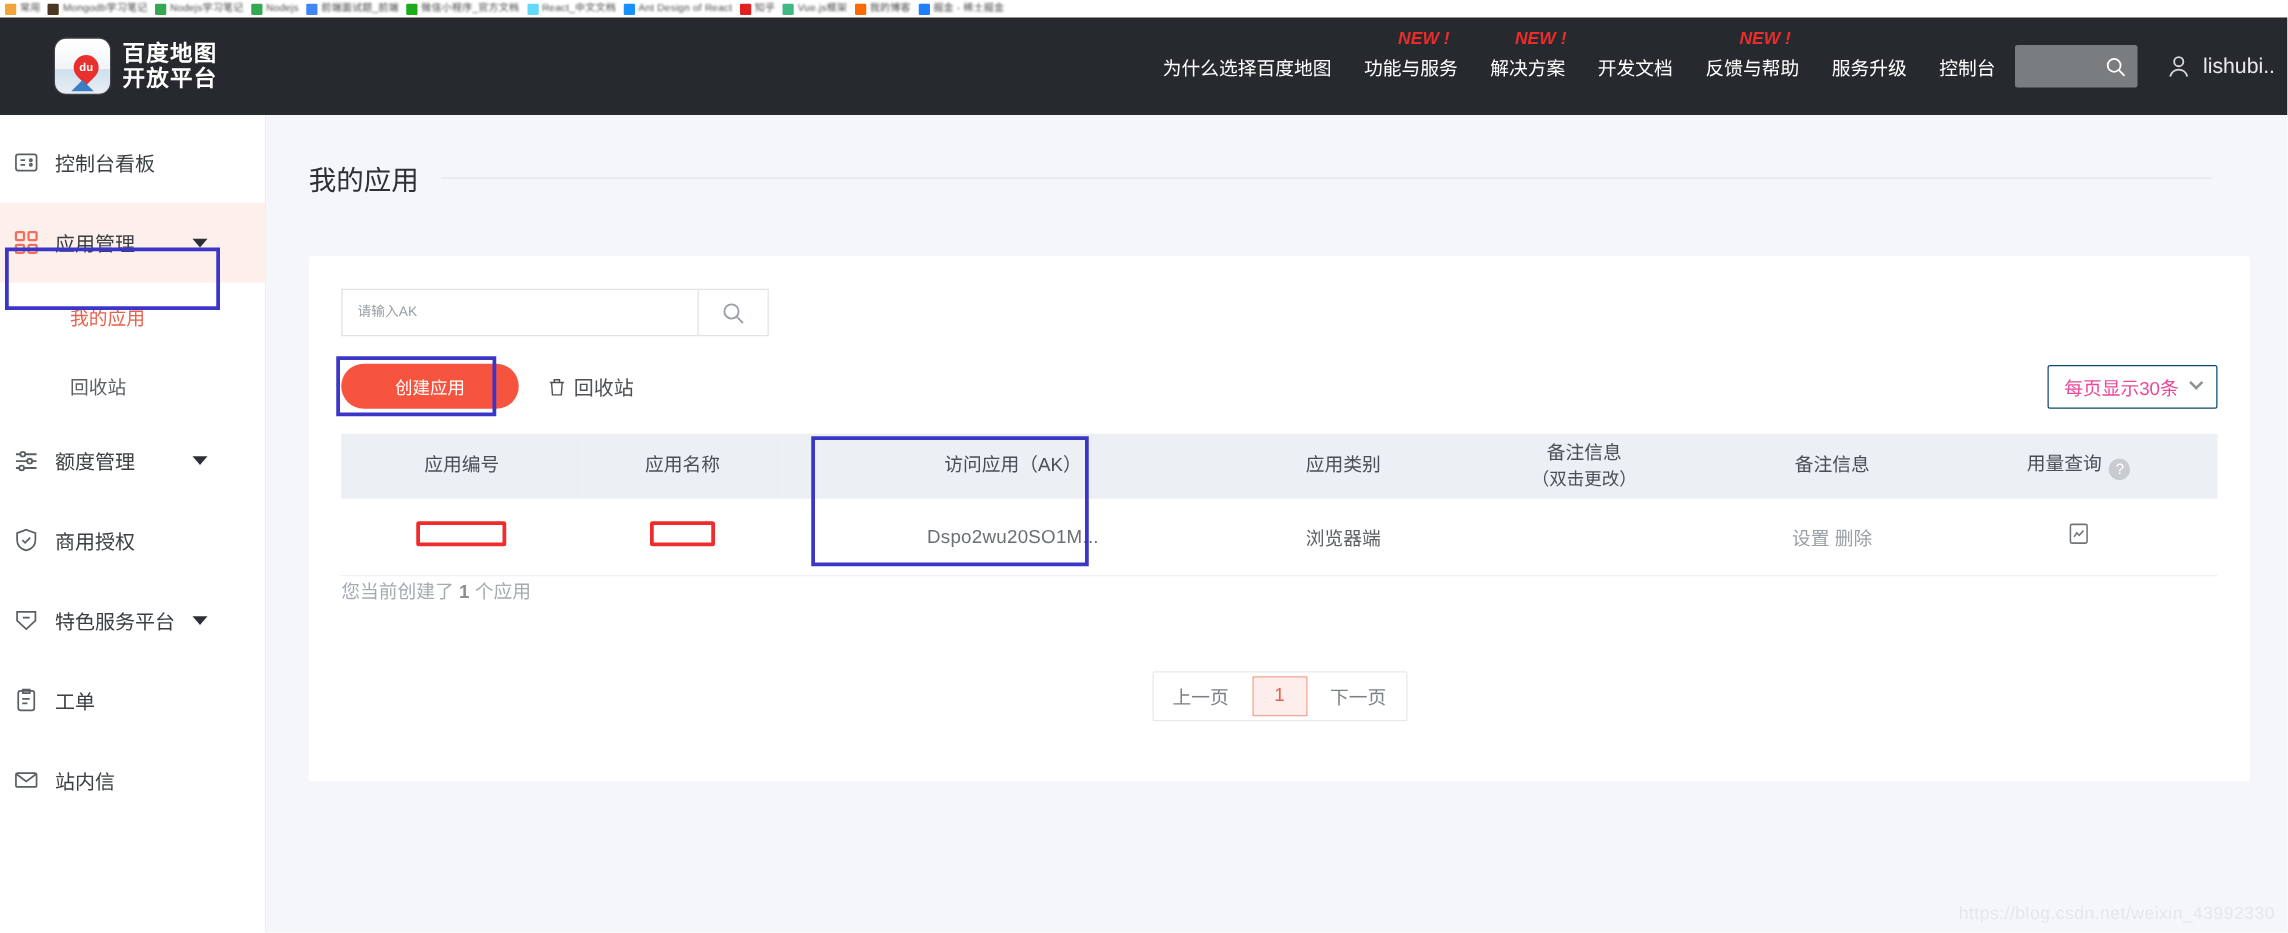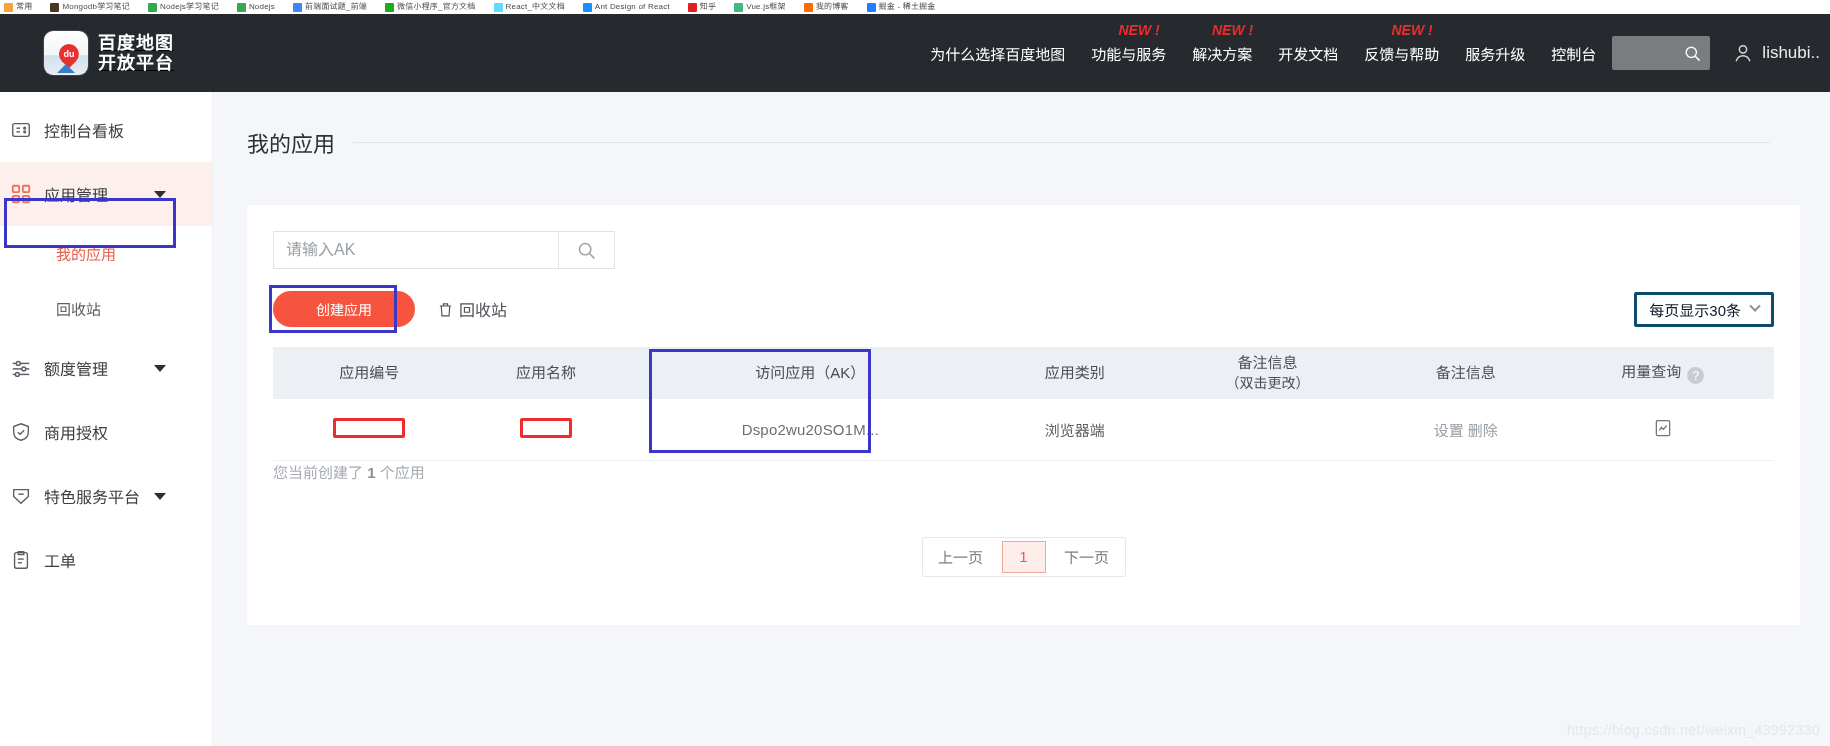--- a/index.html
+++ b/index.html
@@ -8,21 +8,21 @@
     width: 1830px; height: 746px;
     font-family: "Liberation Sans", "DejaVu Sans", sans-serif;
     background: #ffffff; overflow: hidden;
   }
   #app { position: relative; width: 1830px; height: 746px; background: #f4f6f9; }
 
   
   .bookmarks {
     position: absolute; top: 0; left: 0; width: 1830px; height: 14px;
     background: #ffffff; display: flex; align-items: center;
-    gap: 18px; padding: 0 4px; overflow: hidden; white-space: nowrap;
+    gap: 6px; padding: 0 4px; overflow: hidden; white-space: nowrap;
   }
   .bm { display: flex; align-items: center; gap: 3px; flex: none; }
   .bm-ico { width: 9px; height: 9px; border-radius: 1px; flex: none; }
   .bm-txt {
     font-size: 8px; color: #4a4a4a; filter: blur(0.7px);
     letter-spacing: .2px; line-height: 10px;
   }
 
   
   .header {
@@ -44,21 +44,21 @@
   .logo-badge .pin span {
     position: absolute; inset: 0; rotate: 45deg; color: #fff;
     font-size: 9px; font-weight: bold; display: flex;
     align-items: center; justify-content: center;
   }
   .logo-badge .base {
     position: absolute; bottom: 2px; left: 50%; transform: translateX(-50%);
     width: 0; height: 0; border-left: 9px solid transparent;
     border-right: 9px solid transparent; border-bottom: 9px solid #3a7fc4;
   }
-  .logo-text { display: flex; flex-direction: column; line-height: 1.12; text-decoration: underline; }
+  .logo-text { display: flex; flex-direction: column; line-height: 1.12; }
   .logo-text span {
     color: #fff; font-size: 18px; font-weight: bold; letter-spacing: 1px;
   }
 
   .nav { margin-left: auto; display: flex; align-items: center; gap: 22px; }
   .nav-item {
     position: relative; color: #ffffff; font-size: 15px;
     padding: 4px 2px; cursor: pointer; white-space: nowrap;
   }
   .nav-item .newbadge {
@@ -122,21 +122,21 @@
   .page-head .rule { flex: 1; height: 1px; background: #e2e5e9; margin-right: 60px; }
 
   .card {
     margin: 47px 30px 0 34px; background: #ffffff;
     border-radius: 2px; min-height: 420px; padding: 26px 26px 0 26px;
   }
 
   .ak-search { display: flex; width: 342px; height: 38px; }
   .ak-search input {
     flex: 1; border: 1px solid #dfe2e6; border-right: none;
-    padding: 0 12px; font-size: 16px; color: #3c4043;
+    padding: 0 12px; font-size: 11px; color: #3c4043;
     font-family: inherit; outline: none; background: #fff;
   }
   .ak-search input::placeholder { color: #9aa0a6; }
   .ak-btn {
     width: 57px; border: 1px solid #dfe2e6; background: #fff;
     display: flex; align-items: center; justify-content: center; cursor: pointer;
   }
   .ak-btn svg { width: 21px; height: 21px; }
 
   .toolbar {
@@ -147,23 +147,23 @@
     background: #f6543e; color: #fff; border: none; border-radius: 19px;
     height: 36px; padding: 0 43px; font-size: 14px; cursor: pointer;
     font-family: inherit;
   }
   .btn-trash {
     display: flex; align-items: center; gap: 5px;
     font-size: 16px; color: #4d5156; cursor: pointer;
   }
   .btn-trash svg { width: 17px; height: 17px; }
   .per-page {
-    margin-left: auto; border: 3px solid #0c4a6e; background: #fff;
+    margin-left: auto; border: 1px solid #0c4a6e; background: #fff;
     height: 35px; border-radius: 2px; display: flex; align-items: center;
-    gap: 10px; padding: 0 12px; font-size: 15px; color: #0f172a; cursor: pointer;
+    gap: 10px; padding: 0 12px; font-size: 15px; color: #ec4899; cursor: pointer;
   }
   .per-page .chev {
     width: 8px; height: 8px; border-right: 2px solid #8c9196;
     border-bottom: 2px solid #8c9196; transform: rotate(45deg) translate(-2px,-2px);
   }
 
   
   table.apps { width: 100%; border-collapse: collapse; margin-top: 20px; }
   table.apps thead th {
     background: #eceff4; color: #4a4f55; font-size: 15px; font-weight: normal;
@@ -379,20 +379,29 @@
       <div class="side-item">
         <span class="s-ico">
           <svg viewBox="0 0 24 24" fill="none" stroke="#5a5f65" stroke-width="1.5">
             <rect x="5" y="4" width="14" height="17" rx="2"></rect>
             <path d="M9 3h6v3H9z"></path>
             <line x1="8.5" y1="11" x2="15" y2="11"></line>
             <line x1="8.5" y1="15" x2="13" y2="15"></line>
           </svg>
         </span>
         <span>工单</span>
+      </div>
+      <div class="side-item">
+        <span class="s-ico">
+          <svg viewBox="0 0 24 24" fill="none" stroke="#5a5f65" stroke-width="1.5">
+            <rect x="3" y="6" width="18" height="12" rx="1.5"></rect>
+            <path d="M3.6 7l8.4 6.2L20.4 7"></path>
+          </svg>
+        </span>
+        <span>站内信</span>
       </div>
     </div>
   <div class="anno-blue" style="left:4px; top:198px; width:172px; height:50px;"></div>
 
   <div class="main">
     <div class="page-head">
       <div class="page-title">我的应用</div>
       <div class="rule"></div>
     </div>
 

